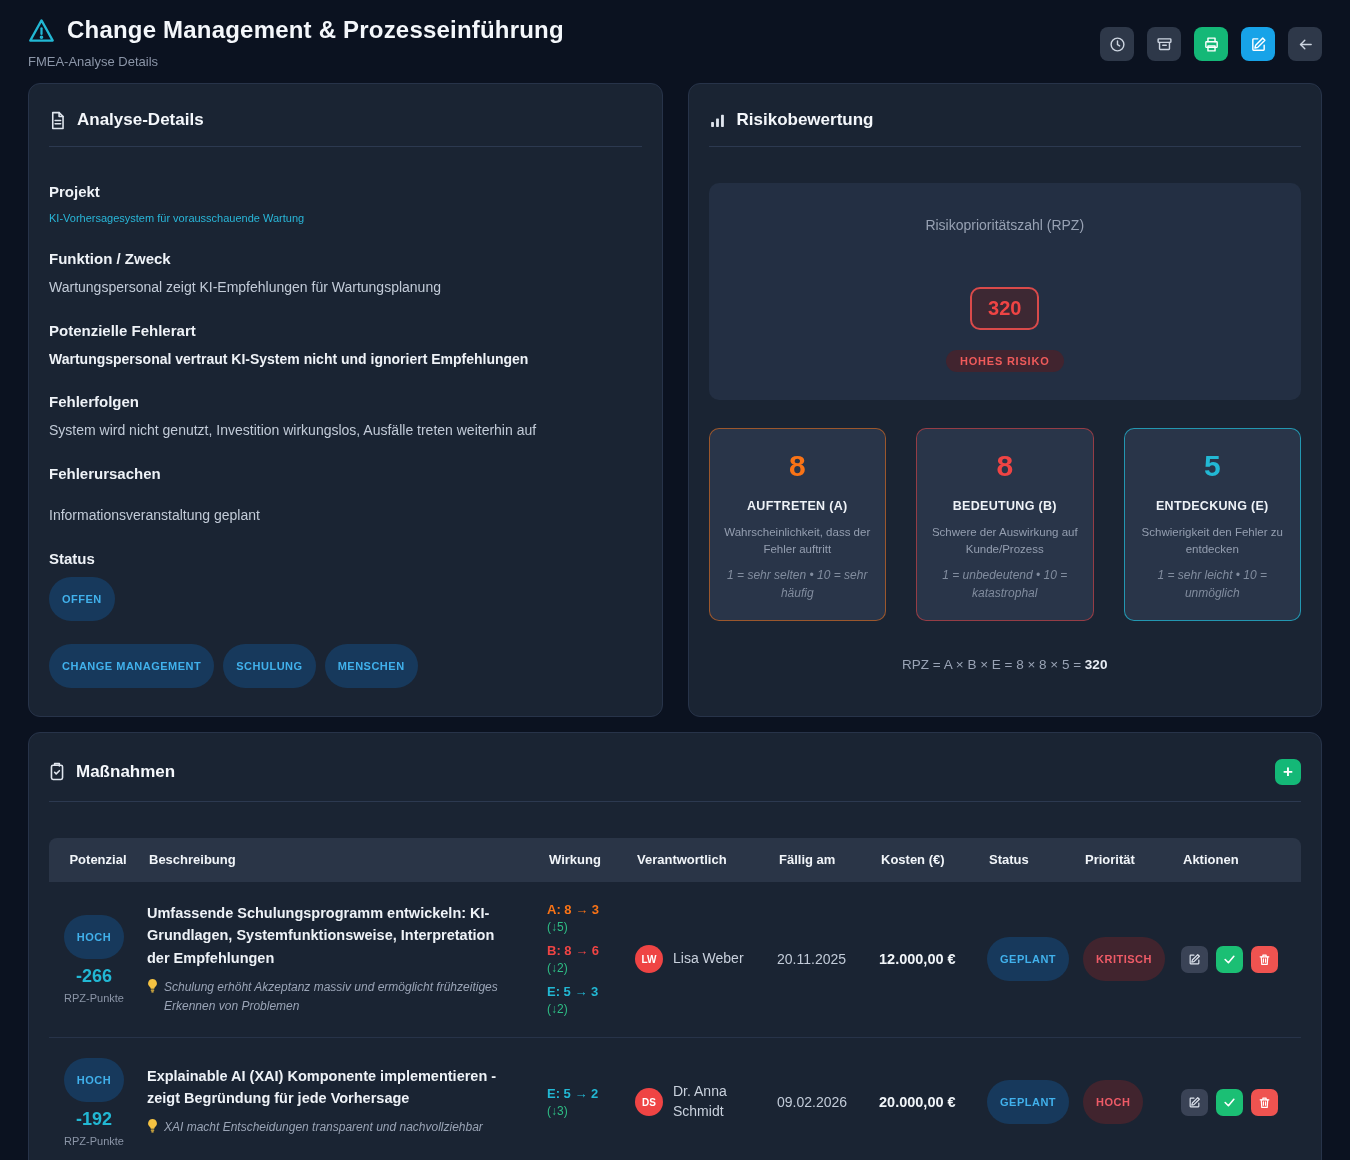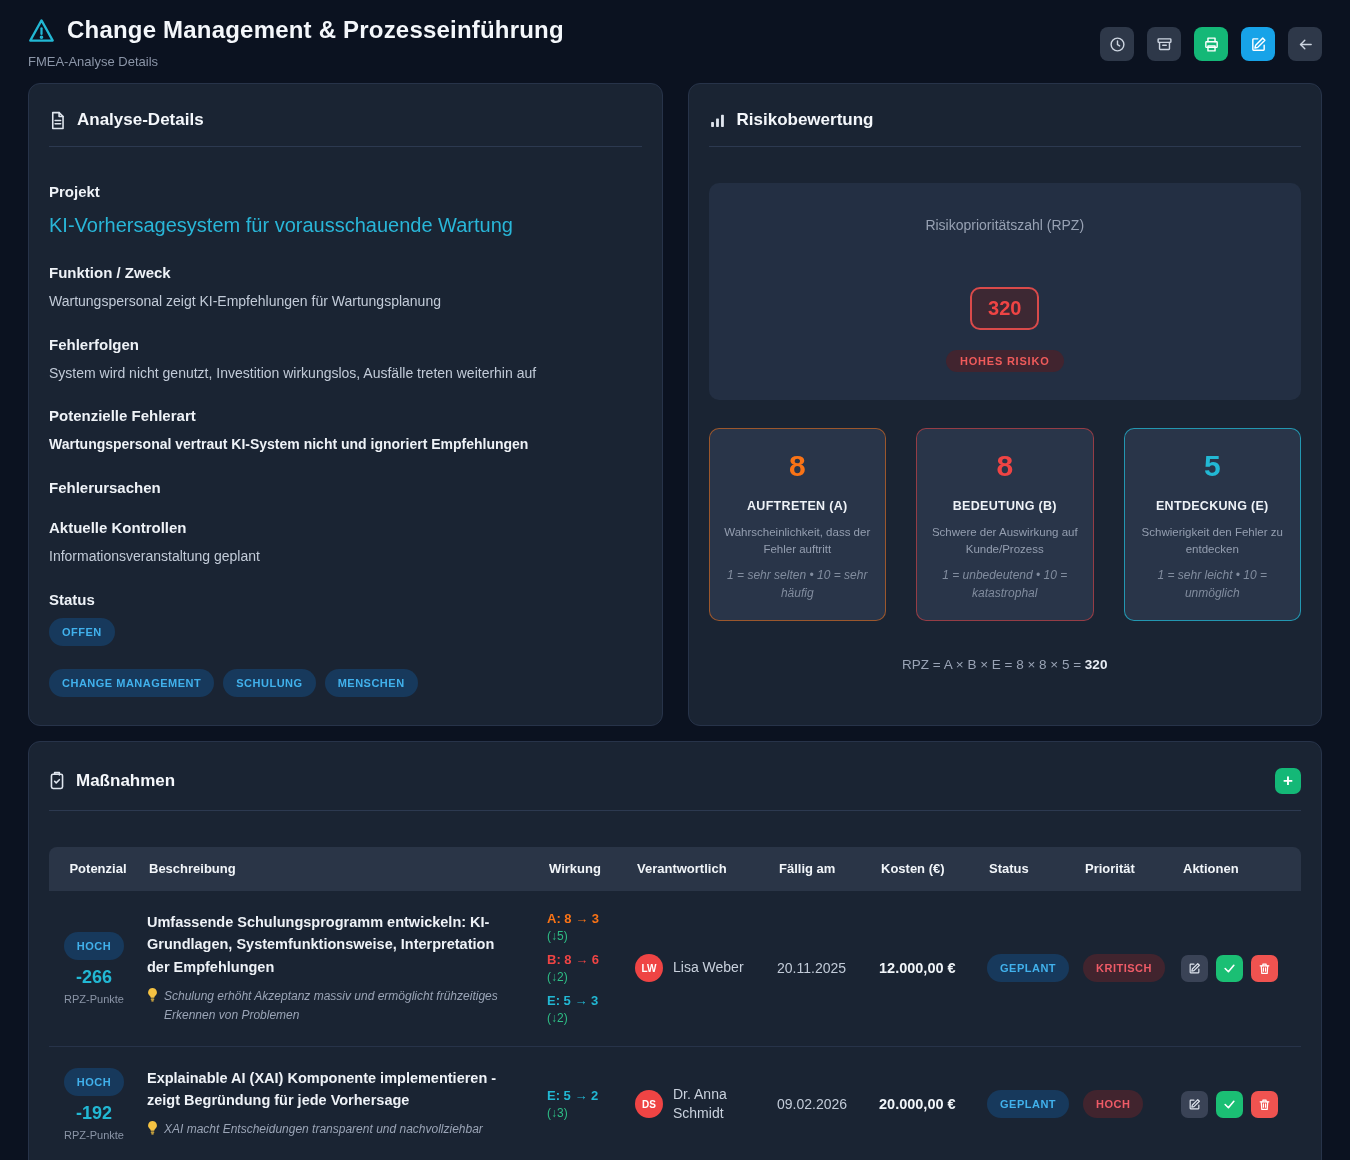--- a/index.html
+++ b/index.html
@@ -43,24 +43,24 @@
   .panel-head .spacer { flex:1; }
   .add-btn {
     width:26px; height:26px; border:none; border-radius:7px; background:#14b877;
     color:#fff; font-size:17px; line-height:1; cursor:pointer; font-weight:700;
   }
 
   
   .field { margin-bottom:23px; }
   .field-label { font-size:15px; font-weight:700; color:#eef2f7; margin-bottom:10px; }
   .field-value { font-size:14px; color:#c2cbd8; line-height:1.55; }
-  .field-value.link { color:#29b6d8; font-size:20px; }
+  .field-value.link { color:#29b6d8; font-size:11px; }
   .field-value.strong { color:#eef2f7; font-weight:700; font-size:14px; }
   .pill {
-    display:inline-block; padding:8px 13px; border-radius:999px;
+    display:inline-block; padding:16px 13px; border-radius:999px;
     font-size:11px; font-weight:700; letter-spacing:.5px;
   }
   .pill.blue { background:#17395c; color:#41b1ec; }
   .tag-row { display:flex; gap:9px; flex-wrap:wrap; }
 
   
   .rpz-card {
     background:#232f43; border-radius:10px; text-align:center;
     padding:34px 20px 28px 20px; margin-bottom:28px;
   }
@@ -228,32 +228,31 @@
 
       <div class="field">
         <div class="field-label">Projekt</div>
         <div class="field-value link">KI-Vorhersagesystem für vorausschauende Wartung</div>
       </div>
       <div class="field">
         <div class="field-label">Funktion / Zweck</div>
         <div class="field-value">Wartungspersonal zeigt KI-Empfehlungen für Wartungsplanung</div>
       </div>
       <div class="field">
+        <div class="field-label">Potenzielle Fehlerart</div>
+        <div class="field-value strong">Wartungspersonal vertraut KI-System nicht und ignoriert Empfehlungen</div>
+      </div>
+      <div class="field">
         <div class="field-label">Fehlerfolgen</div>
         <div class="field-value">System wird nicht genutzt, Investition wirkungslos, Ausfälle treten weiterhin auf</div>
       </div>
-      <div class="field">
-        <div class="field-label">Potenzielle Fehlerart</div>
-        <div class="field-value strong">Wartungspersonal vertraut KI-System nicht und ignoriert Empfehlungen</div>
-      </div>
       <div class="field" style="max-width:580px;">
         <div class="field-label">Fehlerursachen</div>
       </div>
       <div class="field">
-        <div class="field-label">Aktuelle Kontrollen</div>
         <div class="field-value">Informationsveranstaltung geplant</div>
       </div>
       <div class="field">
         <div class="field-label">Status</div>
         <span class="pill blue">OFFEN</span>
       </div>
       <div class="field" style="margin-bottom:4px;">
         <div class="tag-row">
           <span class="pill blue">CHANGE MANAGEMENT</span>
           <span class="pill blue">SCHULUNG</span>

